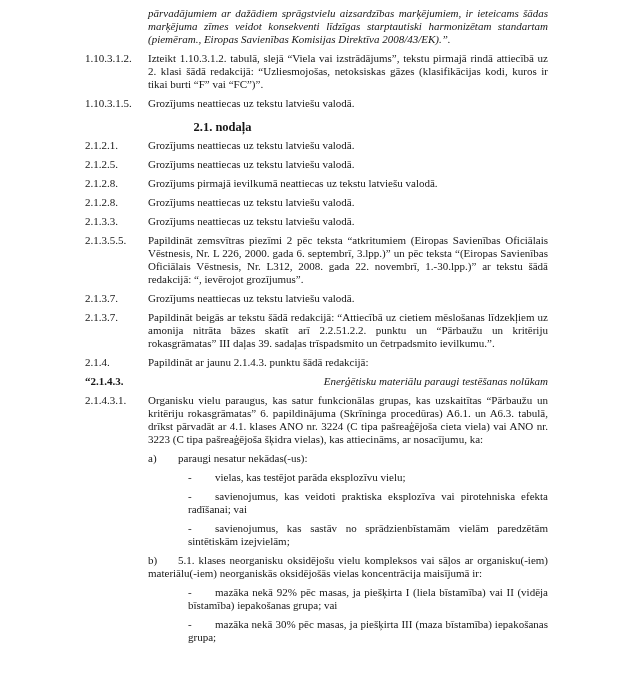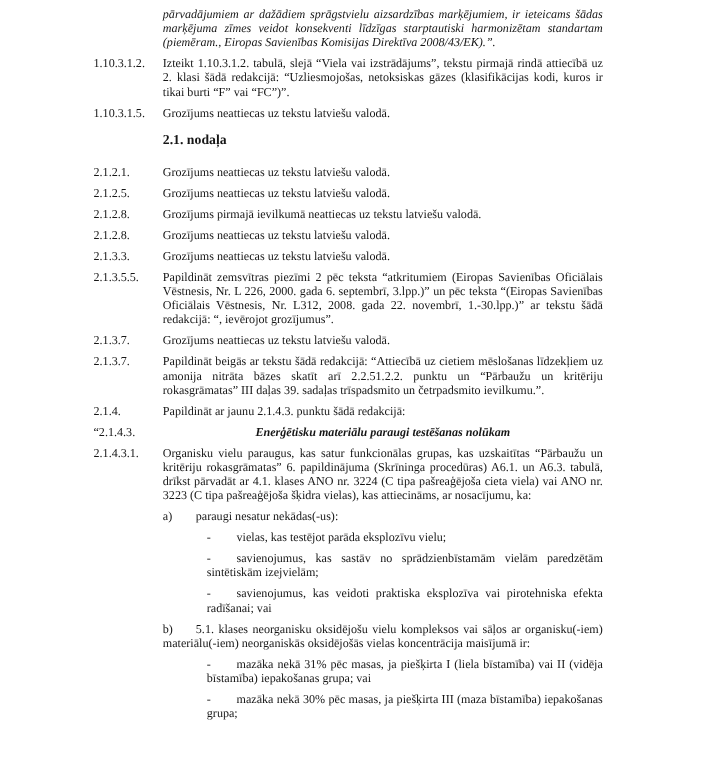--- a/index.html
+++ b/index.html
@@ -20,29 +20,29 @@
     font-size: 11px; line-height: 13px;
     white-space: nowrap;
     margin-left: 28px;
   }
   .body {
     flex: 0 0 400px; width: 400px;
     font-size: 11px; line-height: 13px;
     text-align: justify;
   }
   .italic { font-style: italic; }
-  .bold { font-weight: 400; }
-  .heading-row { margin-top: 10px; margin-bottom: 16px; }
+  .bold { font-weight: 700; }
+  .heading-row { margin-top: 10px; margin-bottom: 4px; justify-content: center; }
   .heading {
     font-weight: 700; font-size: 12.5px; line-height: 15px;
     text-align: left;
   }
   .subheading {
-    font-weight: 700; font-style: italic;
-    text-align: center;
+    font-weight: 400; font-style: italic;
+    text-align: right;
   }
   .letter-item { text-align: justify; }
   .letter { display: inline-block; width: 30px; font-style: normal; }
   .dash-item { margin-left: 40px; text-align: justify; }
   .dash { display: inline-block; width: 27px; }
 </style>
 </head>
 <body>
 
 <div class="page">
@@ -115,39 +115,39 @@
       </div>
       <div class="row">
         <div class="num"></div>
         <div class="body">
           <div class="dash-item"><span class="dash">-</span><span>vielas, kas testējot parāda eksplozīvu vielu;</span></div>
         </div>
       </div>
       <div class="row">
         <div class="num"></div>
         <div class="body">
-          <div class="dash-item"><span class="dash">-</span><span>savienojumus, kas sastāv no sprādzienbīstamām vielām paredzētām sintētiskām izejvielām;</span></div>
+          <div class="dash-item"><span class="dash">-</span><span>savienojumus, kas veidoti praktiska eksplozīva vai pirotehniska efekta radīšanai; vai</span></div>
         </div>
       </div>
       <div class="row">
         <div class="num"></div>
         <div class="body">
-          <div class="dash-item"><span class="dash">-</span><span>savienojumus, kas veidoti praktiska eksplozīva vai pirotehniska efekta radīšanai; vai</span></div>
+          <div class="dash-item"><span class="dash">-</span><span>savienojumus, kas sastāv no sprādzienbīstamām vielām paredzētām sintētiskām izejvielām;</span></div>
         </div>
       </div>
       <div class="row">
         <div class="num"></div>
         <div class="body">
           <div class="letter-item"><span class="letter">b)</span><span>5.1. klases neorganisku oksidējošu vielu kompleksos vai sāļos ar organisku(-iem) materiālu(-iem) neorganiskās oksidējošās vielas koncentrācija maisījumā ir:</span></div>
         </div>
       </div>
       <div class="row">
         <div class="num"></div>
         <div class="body">
-          <div class="dash-item"><span class="dash">-</span><span>mazāka nekā 31% pēc masas, ja piešķirta I (liela bīstamība) vai II (vidēja bīstamība) iepakošanas grupa; vai</span></div>
+          <div class="dash-item"><span class="dash">-</span><span>mazāka nekā 92% pēc masas, ja piešķirta I (liela bīstamība) vai II (vidēja bīstamība) iepakošanas grupa; vai</span></div>
         </div>
       </div>
       <div class="row">
         <div class="num"></div>
         <div class="body">
           <div class="dash-item"><span class="dash">-</span><span>mazāka nekā 30% pēc masas, ja piešķirta III (maza bīstamība) iepakošanas grupa;</span></div>
         </div>
       </div>
     </div>
 </div>

